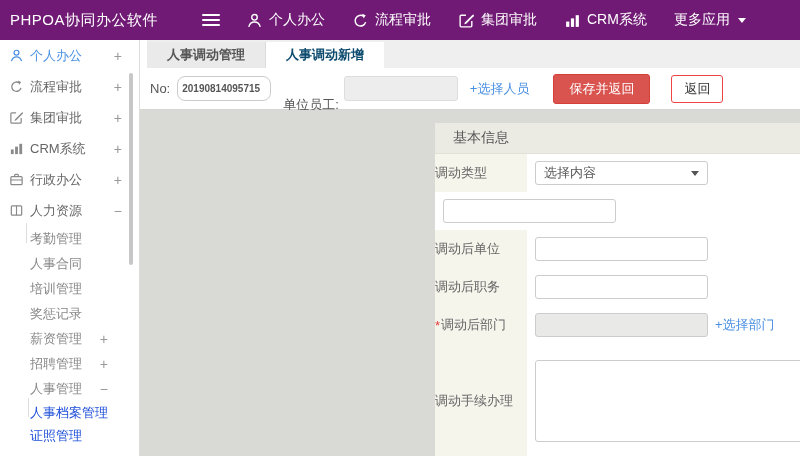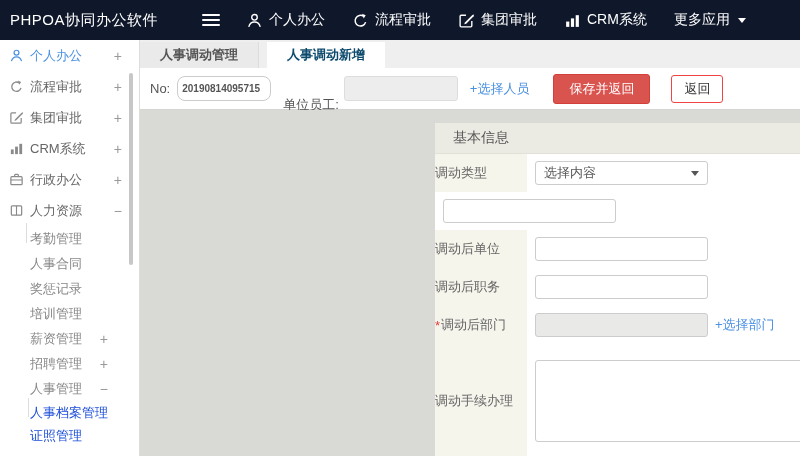--- a/index.html
+++ b/index.html
@@ -2,21 +2,21 @@
 <html><head>
 <meta charset="utf-8">
 <style>
   html,body{margin:0;padding:0;}
   body{
     width:800px;height:456px;position:relative;overflow:hidden;
     font-family:"Liberation Sans","DejaVu Sans",sans-serif;
     background:#fff;-webkit-font-smoothing:antialiased;
   }
   
-  .topbar{position:absolute;left:0;top:0;right:0;height:40px;background:#0f172a;
+  .topbar{position:absolute;left:0;top:0;right:0;height:40px;background:#701a75;
     display:flex;align-items:center;color:#fff;}
   .logo{width:150px;padding-left:10px;font-size:15px;letter-spacing:.5px;white-space:nowrap;}
   .burger{margin-left:42px;width:18px;height:12px;display:flex;flex-direction:column;
     justify-content:space-between;cursor:pointer;}
   .burger i{display:block;height:2px;background:#fff;border-radius:1px;}
   .nav{display:flex;align-items:center;margin-left:26px;}
   .nav-item{display:flex;align-items:center;margin-right:27px;font-size:14px;cursor:pointer;white-space:nowrap;}
   .n-ico{width:17px;height:17px;margin-right:6px;display:inline-flex;}
   .n-ico svg{width:100%;height:100%;}
   .caret{width:0;height:0;border-left:4px solid transparent;border-right:4px solid transparent;
@@ -32,22 +32,22 @@
   .s-ico svg{width:100%;height:100%;}
   .s-item.active{color:#4a90e2;}
   .s-item.active .s-ico{color:#4a90e2;}
   .s-tog{position:absolute;right:17px;top:50%;transform:translateY(-50%);
     color:#999;font-size:14px;font-weight:400;}
   .s-item.lvl2 .s-tog{right:31px;}
   .conn2::before{content:"";position:absolute;left:26px;top:-3px;height:20px;border-left:1px solid #ddd;}
   .conn3::before{content:"";position:absolute;left:28px;top:-3px;height:19px;border-left:1px solid #ddd;}
   .s-scroll{position:absolute;right:6px;top:33px;width:4px;height:192px;background:#c7c7c7;border-radius:2px;}
   
-  .tabbar{position:absolute;left:140px;top:40px;right:0;height:28px;background:#efefef;
-    display:flex;align-items:flex-end;gap:8px;}
+  .tabbar{position:absolute;left:147px;top:40px;right:0;height:28px;background:#efefef;
+    display:flex;align-items:flex-end;}
   .tab{height:26px;line-height:26px;padding:0 20px;font-size:13px;font-weight:bold;cursor:pointer;white-space:nowrap;}
   .tab.inactive{background:#eaeaea;color:#555;border-right:1px solid #dcdcdc;}
   .tab.active{background:#fff;color:#0c4a6e;}
   
   .toolbar{position:absolute;left:140px;top:68px;right:0;height:42px;background:#fff;
     border-bottom:1px solid #d5d5d2;display:flex;align-items:center;font-size:13px;color:#555;
     box-sizing:border-box;}
   .tb-lbl{margin-left:10px;white-space:nowrap;}
   .inp-no{width:84px;height:23px;margin-left:7px;border:1px solid #ccc;border-radius:8px;
     padding:0 4px;font-size:10px;color:#555;font-family:"Liberation Sans","DejaVu Sans",sans-serif;font-weight:bold;}
@@ -200,24 +200,24 @@
     <span>人力资源</span>
     <span class="s-tog">−</span>
   </div>
   <div class="s-item lvl2 conn2">
     <span>考勤管理</span>
   </div>
   <div class="s-item lvl2">
     <span>人事合同</span>
   </div>
   <div class="s-item lvl2">
+    <span>培训管理</span>
+  </div>
+  <div class="s-item lvl2">
     <span>奖惩记录</span>
-  </div>
-  <div class="s-item lvl2">
-    <span>培训管理</span>
   </div>
   <div class="s-item lvl2">
     <span>薪资管理</span>
     <span class="s-tog">+</span>
   </div>
   <div class="s-item lvl2">
     <span>招聘管理</span>
     <span class="s-tog">+</span>
   </div>
   <div class="s-item lvl2">

